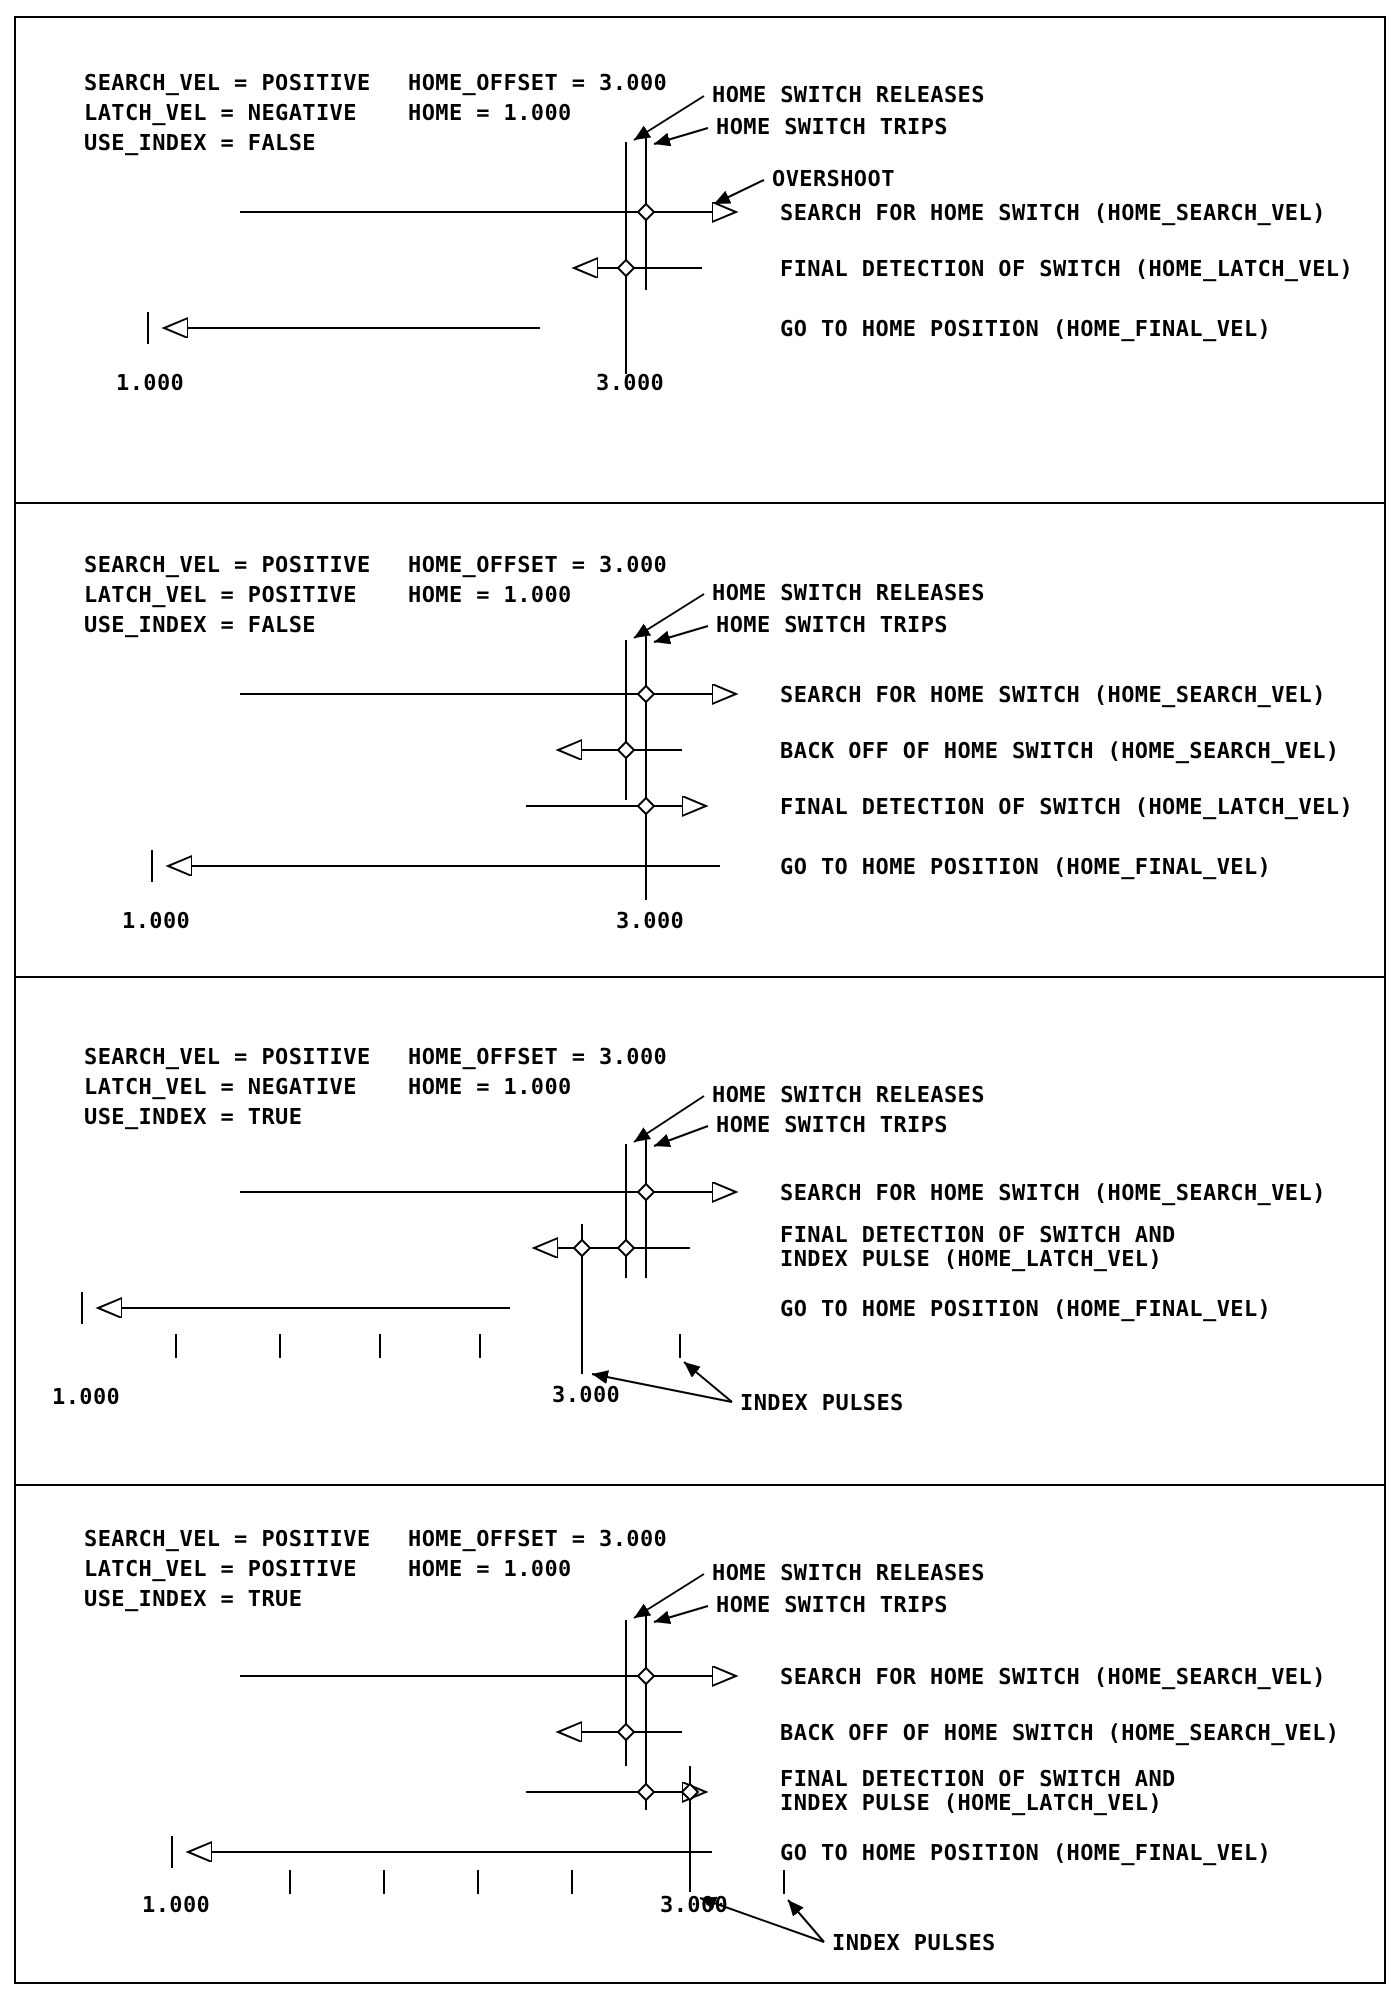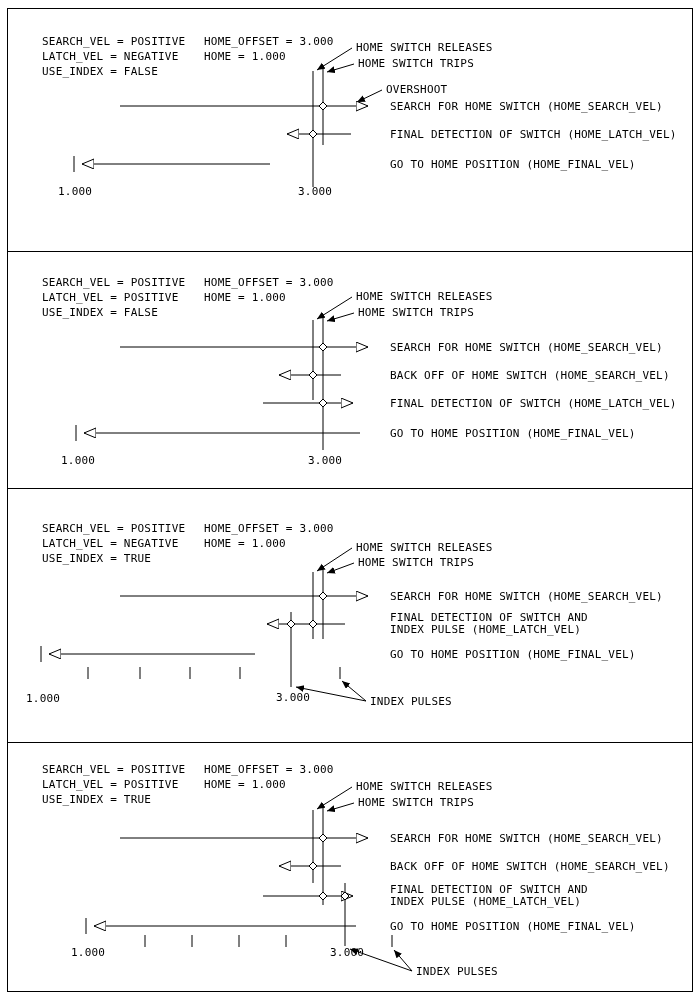--- a/index.html
+++ b/index.html
@@ -2,21 +2,21 @@
 <html><head>
 <meta charset="utf-8">
 <style>
   * { margin:0; padding:0; box-sizing:border-box; }
   html, body { background:#ffffff; }
   body {
     width:700px; height:1000px; overflow:hidden;
     font-family:"DejaVu Sans Mono", monospace;
     color:#000;
   }
-  .sheet { padding:8px 0 0 7px; }
+  .sheet { padding:8px 0 0 7px;font-weight:bold; }
   .panel {
     width:686px;
     border:1px solid #000;
     background:#fff;
   }
   .panel + .panel { margin-top:-1px; }
   svg { display:block; }
   svg text {
     font-family:"DejaVu Sans Mono", monospace;
     font-size:11px;

